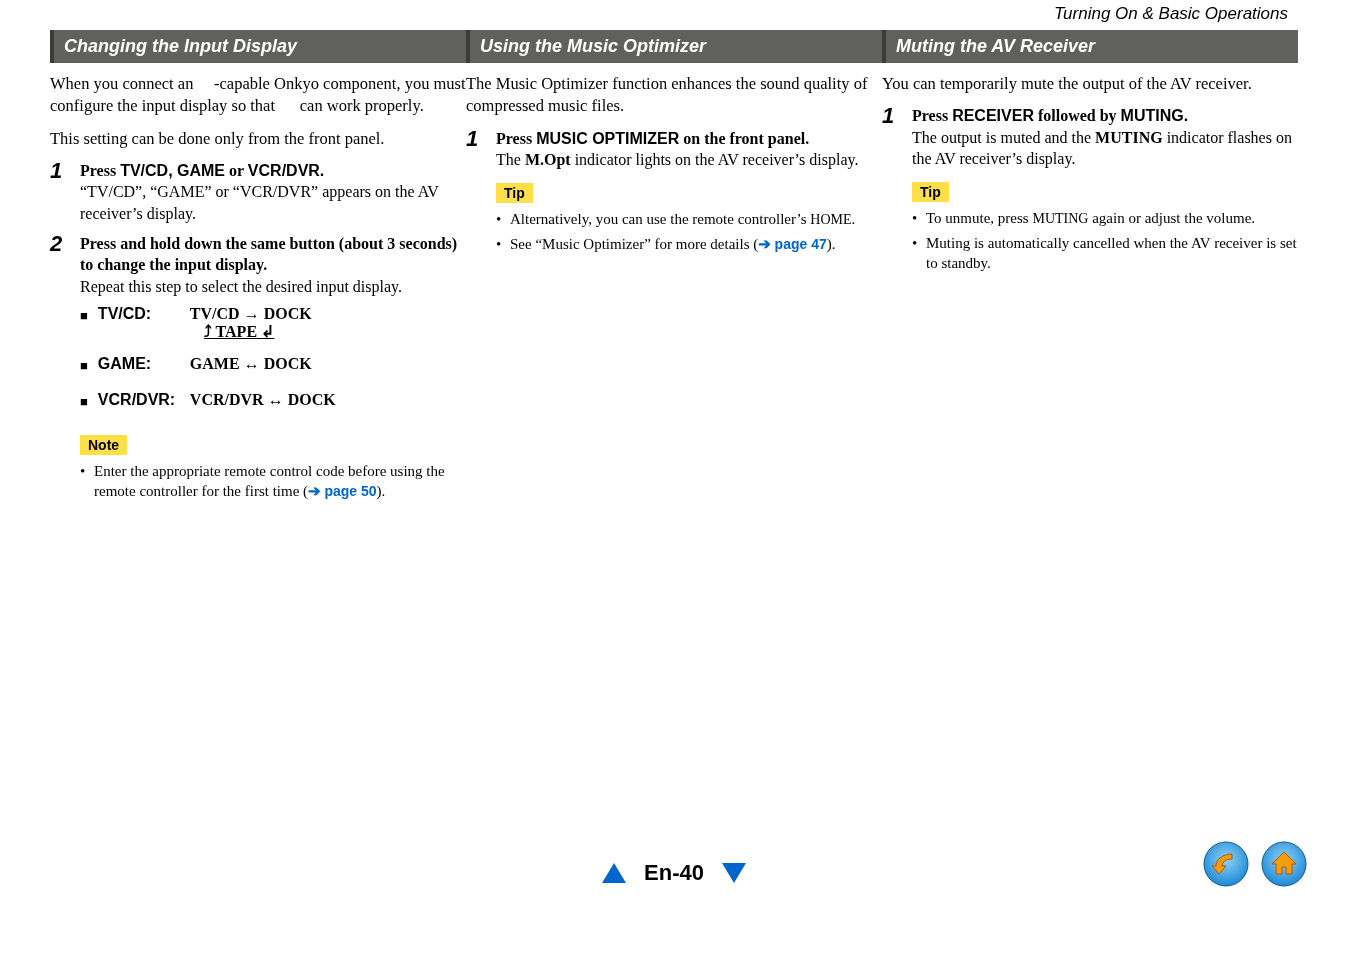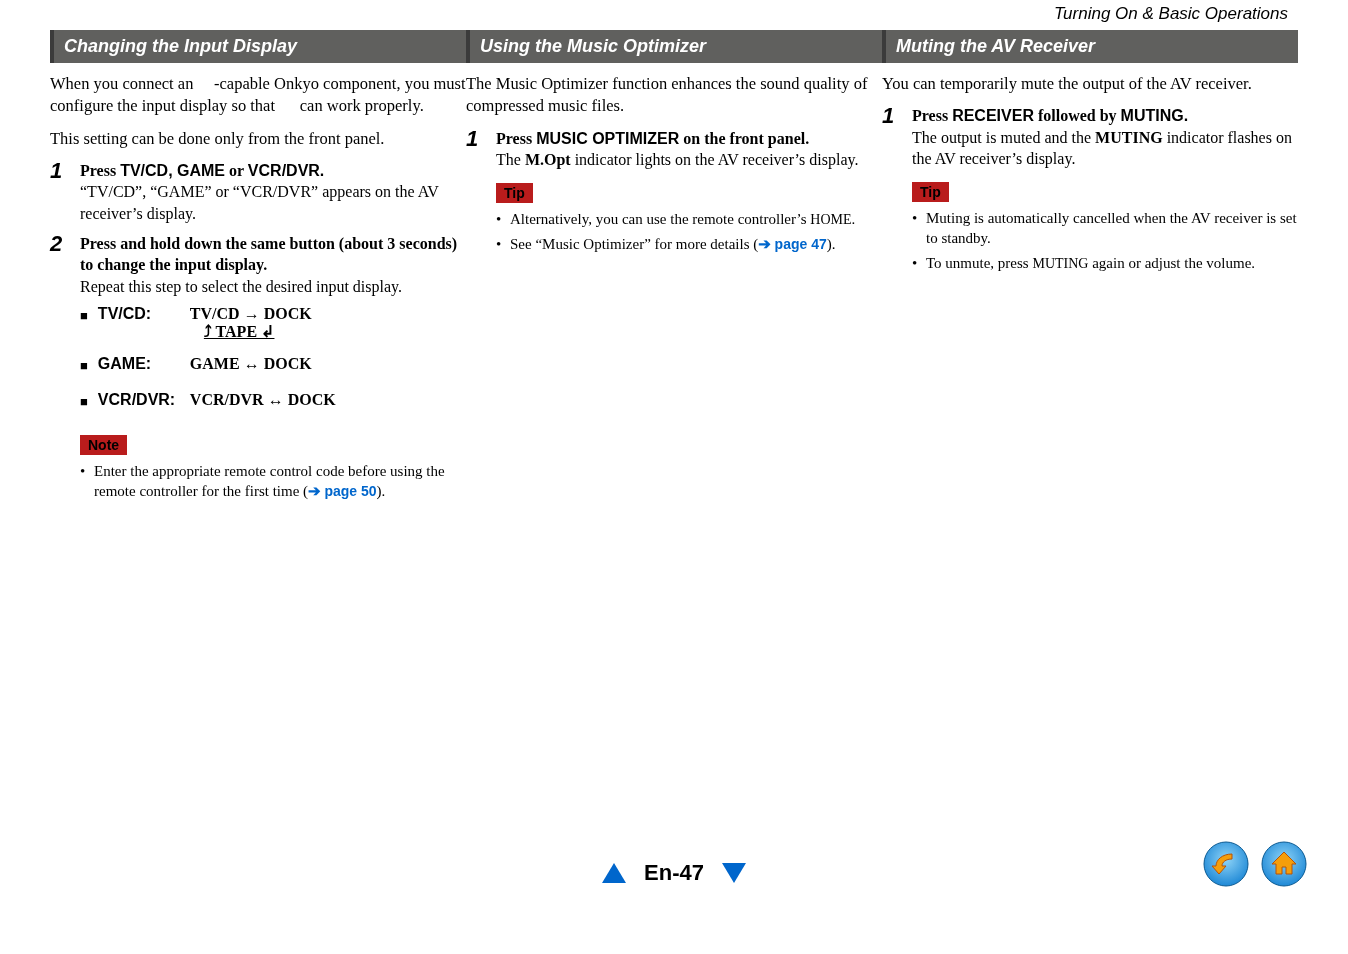--- a/index.html
+++ b/index.html
@@ -7,21 +7,21 @@
   .page { position: relative; width: 1348px; height: 906px; padding: 4px 50px 0 50px; }
   .breadcrumb { font-style: italic; font-family: Arial, Helvetica, sans-serif; font-size: 17px; text-align: right; margin-bottom: 6px; padding-right: 10px; }
   .columns { display: flex; }
   .col { flex: 1; min-width: 0; }
   .section-header { background: #60605e; color: #fff; font-family: Arial, Helvetica, sans-serif; font-weight: bold; font-style: italic; font-size: 18px; padding: 6px 10px; margin-bottom: 10px; border-left: 4px solid #3b3b3b; }
   .body-text { font-size: 16.5px; line-height: 1.35; margin-bottom: 10px; }
   .step { display: flex; align-items: flex-start; gap: 10px; margin-bottom: 8px; }
   .step-num { font-family: Arial, Helvetica, sans-serif; font-weight: 900; font-style: italic; font-size: 22px; line-height: 1; min-width: 20px; }
   .step-body { flex: 1; font-size: 16px; line-height: 1.35; }
   .step-body .sans-b { font-family: Arial, Helvetica, sans-serif; font-weight: bold; text-align: right; }
-  .note-label, .tip-label { display: inline-block; background: #b91c1c; font-family: Arial, Helvetica, sans-serif; font-weight: bold; font-size: 14px; padding: 2px 8px; margin: 4px 0 6px 0; }
+  .note-label, .tip-label { display: inline-block; background: #fde047; font-family: Arial, Helvetica, sans-serif; font-weight: bold; font-size: 14px; padding: 2px 8px; margin: 4px 0 6px 0; }
   .bullets { list-style: none; padding-left: 0; font-size: 15px; line-height: 1.35; }
   .bullets li { position: relative; padding-left: 14px; margin-bottom: 4px; }
   .bullets li::before { content: "•"; position: absolute; left: 0; }
   .link { color: #0066cc; font-family: Arial, Helvetica, sans-serif; font-weight: bold; font-size: 14px; }
   .arrow { color: #0066cc; font-weight: bold; }
   .subitem { display: flex; gap: 10px; align-items: flex-start; margin: 6px 0 4px 0; font-size: 16px; }
   .sq { font-size: 13px; line-height: 22px; }
   .subitem-label { font-family: Arial, Helvetica, sans-serif; font-weight: bold; min-width: 82px; }
   .subitem-body { font-weight: bold; }
   .loop { font-weight: bold; line-height: 1.1; }
@@ -138,33 +138,33 @@
           <div>
             <span>The output is muted and the </span><strong>MUTING</strong><span> indicator flashes on the AV receiver’s display.</span>
           </div>
         </div>
       </div>
 
       <div class="indent">
         <div class="tip-label">Tip</div>
         <ul class="bullets">
           <li>
-            <span>Muting is automatically cancelled when the AV receiver is set to standby.</span>
+            <span>To unmute, press </span><span class="sans-b" style="font-size:14px;">MUTING</span><span> again or adjust the volume.</span>
           </li>
           <li>
-            <span>To unmute, press </span><span class="sans-b" style="font-size:14px;">MUTING</span><span> again or adjust the volume.</span>
+            <span>Muting is automatically cancelled when the AV receiver is set to standby.</span>
           </li>
         </ul>
       </div>
     </div>
   </div>
 
   <div class="footer">
     <span class="tri-up"></span>
-    <span class="page-num">En-47</span>
+    <span class="page-num">En-40</span>
     <span class="tri-down"></span>
   </div>
 
   <div class="nav-icons">
     <span class="icon-back">
       <svg viewBox="0 0 48 48">
         <defs>
           <radialGradient id="g1" cx="50%" cy="40%" r="60%">
             <stop offset="0%" stop-color="#8fd4f7"></stop>
             <stop offset="100%" stop-color="#1e88d6"></stop>

